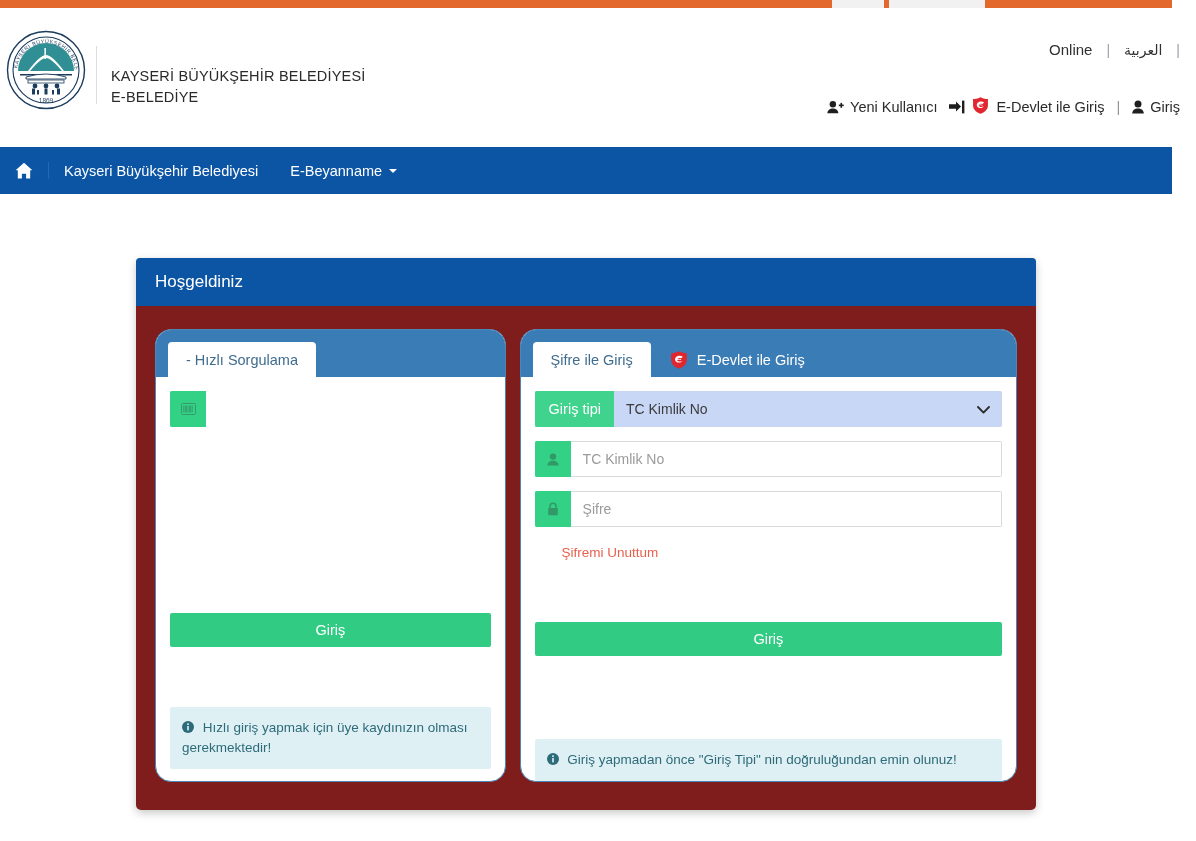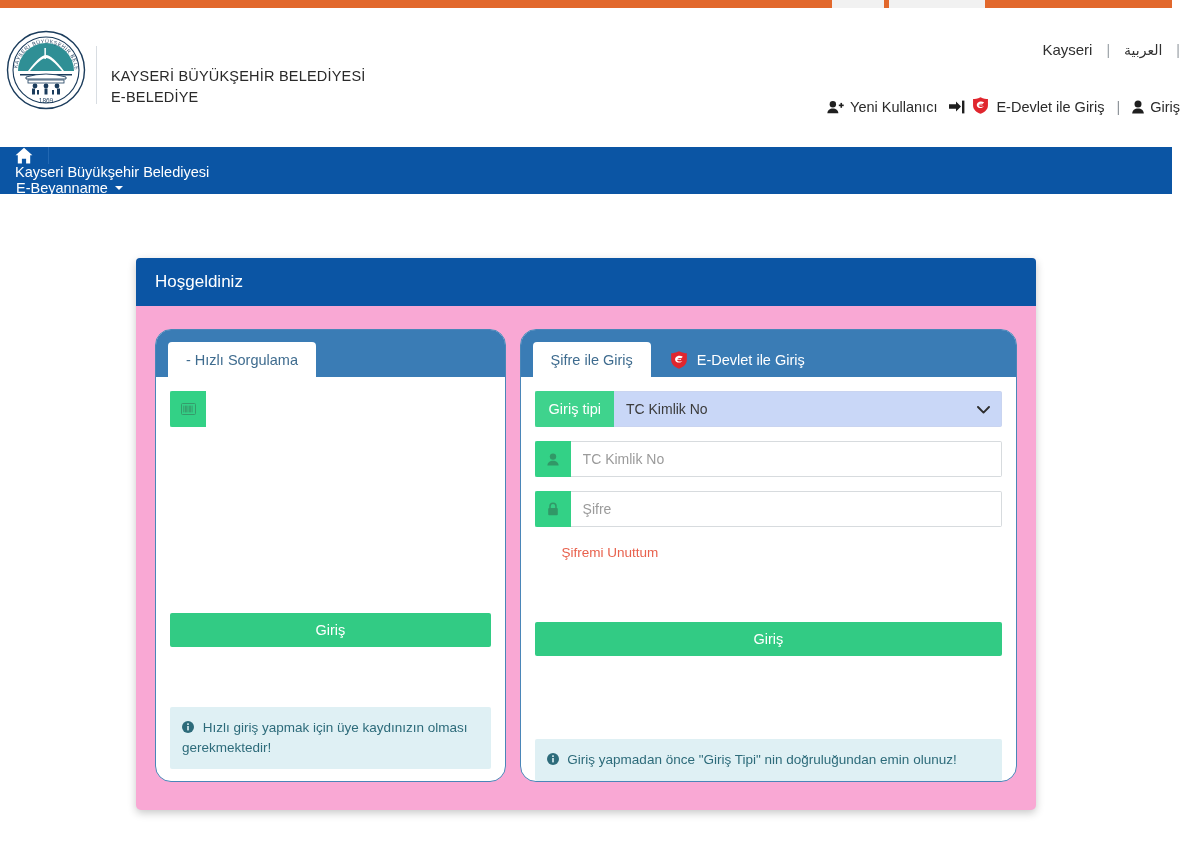--- a/index.html
+++ b/index.html
@@ -76,21 +76,21 @@
   .ico { display: inline-flex; align-items: center; }
 
   
   .edevlet-logo { display: inline-block; vertical-align: middle; }
 
   
   .navbar {
     position: absolute; top: 147px; left: 0;
     width: 1172px; height: 47px;
     background: #0b55a4;
-    display: flex; align-items: flex-start; flex-direction: column;
+    display: flex; align-items: center;
   }
   .nav-home {
     width: 49px;
     display: flex; align-items: center; justify-content: center;
     border-right: 1px solid #2268b3;
     cursor: pointer;
   }
   .nav-item {
     display: flex; align-items: center;
     padding: 0 16px;
@@ -104,21 +104,21 @@
     width: 0; height: 0;
     border-left: 4px solid transparent;
     border-right: 4px solid transparent;
     border-top: 4px solid #ffffff;
   }
 
   
   .panel {
     position: absolute; left: 136px; top: 258px;
     width: 900px; height: 552px;
-    background: #f9a8d4;
+    background: #7f1d1d;
     border-radius: 5px;
     box-shadow: 0 3px 9px rgba(0,0,0,.22);
   }
   .panel-head {
     height: 48px;
     background: #0b55a4;
     border-radius: 4px 4px 0 0;
     display: flex; align-items: center;
     padding-left: 19px;
     color: #ffffff;
@@ -302,21 +302,21 @@
   </div>
 
   <div class="brand-divider"></div>
 
   <div class="brand-text">
     <span class="l1">KAYSERİ BÜYÜKŞEHİR BELEDİYESİ</span>
     <span class="l2">E-BELEDİYE</span>
   </div>
 
   <div class="lang-row">
-    <a>Kayseri</a>
+    <a>Online</a>
     <span class="lang-sep">|</span>
     <a class="lang-ar">العربية</a>
     <span class="lang-sep">|</span>
   </div>
 
   <div class="user-row">
     <a class="item">
       <span class="ico">
         <svg width="17" height="14" viewBox="0 0 18 14">
           <circle cx="6.2" cy="4" r="3.4" fill="#1f1f1f"></circle>

